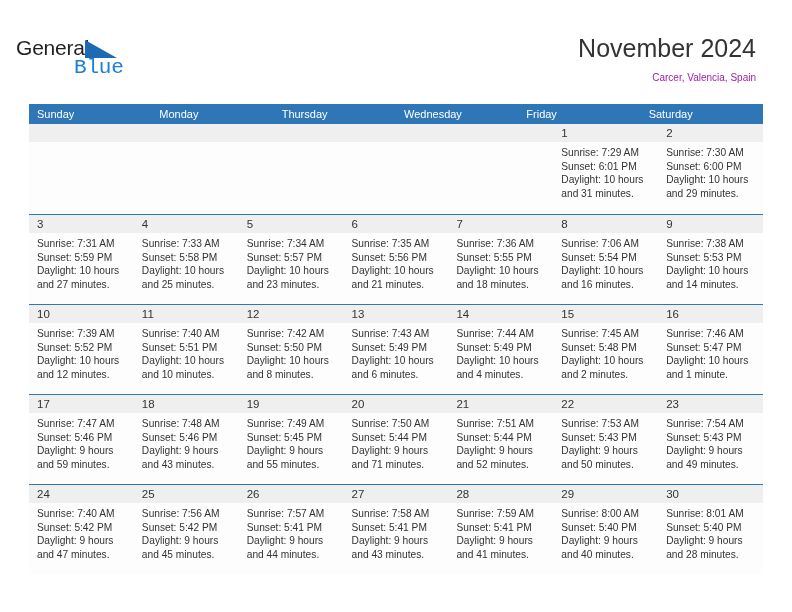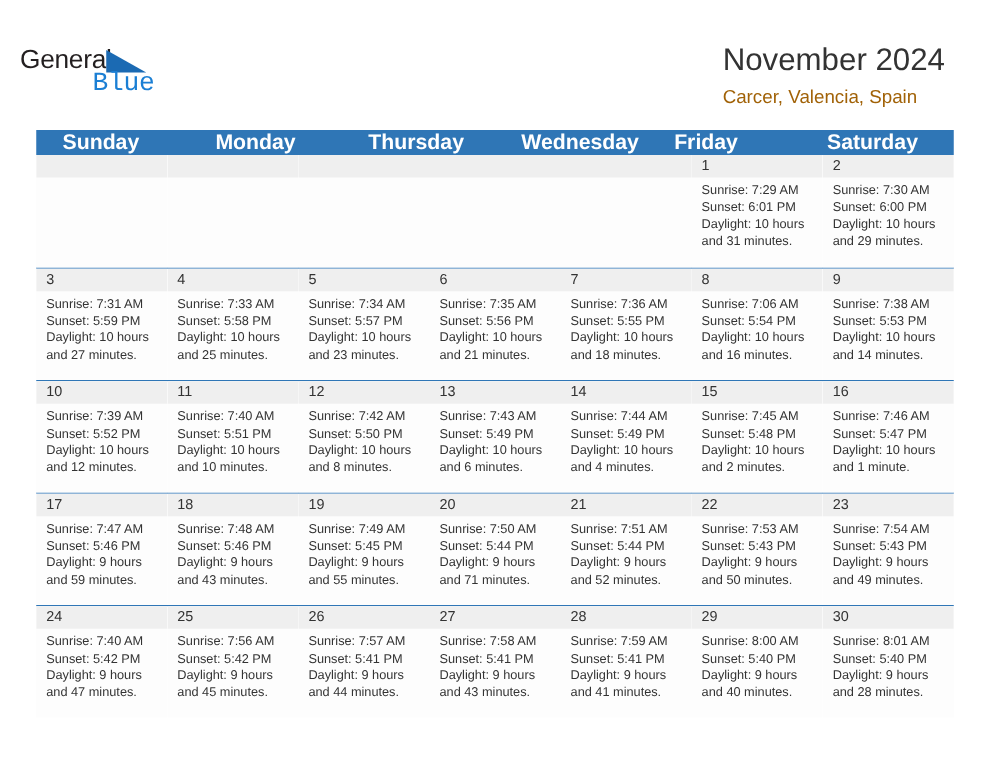--- a/index.html
+++ b/index.html
@@ -64,30 +64,31 @@
     font-size: 21px;
     letter-spacing: -0.2px;
     color: #1b7fd4;
     font-family: Liberation Mono, monospace;
   }
 
   .title-block {
     position: absolute;
     right: 36px;
     top: 32px;
+    text-align: right;
   }
   .cal-title {
     font-size: 25px;
     color: #333333;
     line-height: 32px;
     white-space: nowrap;
   }
   .cal-subtitle {
-    font-size: 15px;
-    color: #a16207;
+    font-size: 10px;
+    color: #a21caf;
     line-height: 20px;
     margin-top: 4px;
     white-space: nowrap;
   }
 
   
   .calendar {
     position: absolute;
     left: 29px;
     top: 104px;
@@ -96,27 +97,26 @@
 
   .dow-row {
     display: flex;
     width: 100%;
     background: #2f76b6;
     height: 20px;
   }
   .dow {
     flex: 1 1 0;
     color: #ffffff;
-    font-size: 17px;
+    font-size: 11px;
     line-height: 20px;
-    padding-left: 21px;
+    padding-left: 8px;
     box-sizing: border-box;
     white-space: nowrap;
     overflow: hidden;
-    font-weight: bold;
   }
 
   .week {
     display: flex;
     width: 100%;
     height: 90px;
     border-top: 1px solid #2f76b6;
     box-sizing: border-box;
   }
   .week.first {

